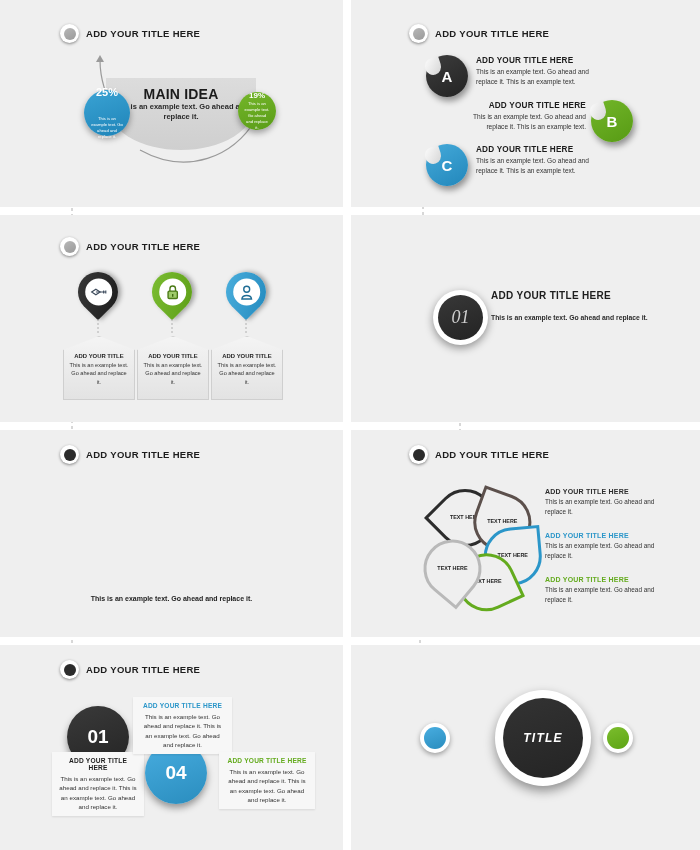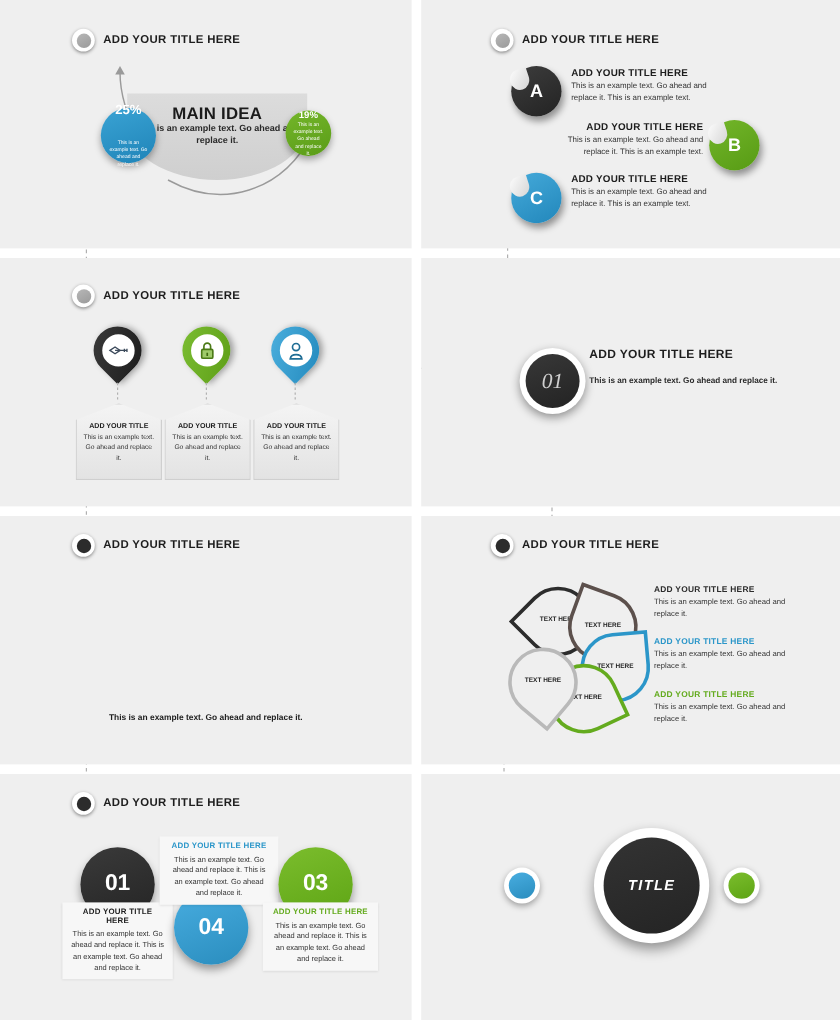--- a/index.html
+++ b/index.html
@@ -359,23 +359,20 @@
   </div>
 
   <div class="numc nc-blue" style="left:145px;top:742px;">
     <span>04</span>
     </div>
   <div class="tbox" style="left:133px;top:697px;width:85px;">
     <h4 style="color:#2b96c9;text-align:center;">ADD YOUR TITLE HERE</h4>
     <p>This is an example text. Go ahead and replace it. This is an example text. Go ahead and replace it.</p>
   </div>
 
-  <div class="numc nc-green" style="left:232px;top:706px;">
-    <span>03</span>
-    </div>
   <div class="tbox" style="left:219px;top:752px;width:82px;">
     <h4 style="color:#64ab1e;text-align:center;">ADD YOUR TITLE HERE</h4>
     <p>This is an example text. Go ahead and replace it. This is an example text. Go ahead and replace it.</p>
   </div>
 
   <div class="slide s8"></div>
   <div class="sidedot sd-blue" style="left:420px;top:723px;">
       <i></i>
     </div>
   <div class="thanks-ring">

